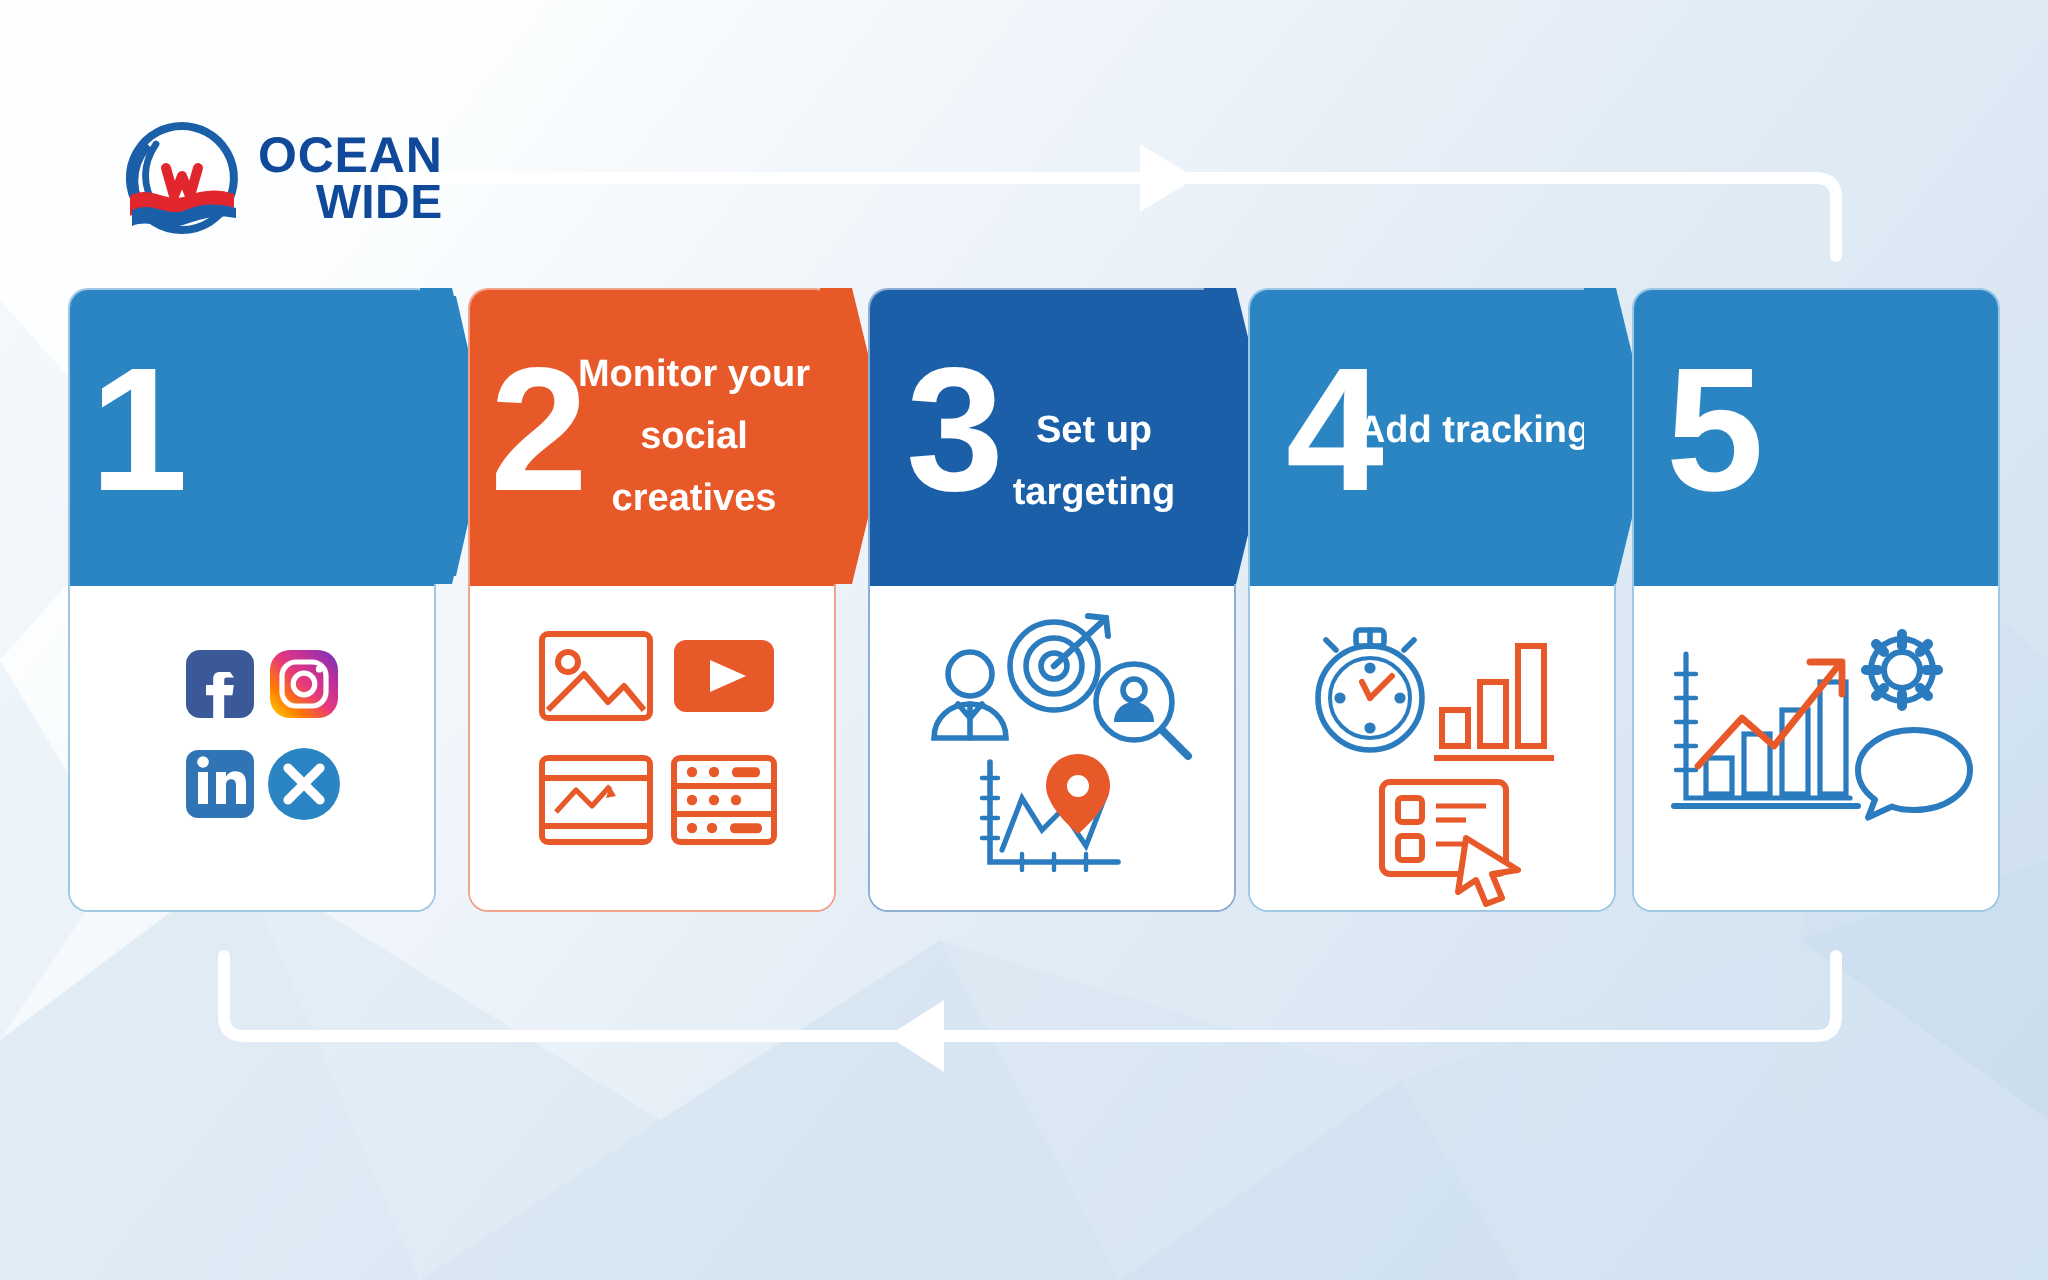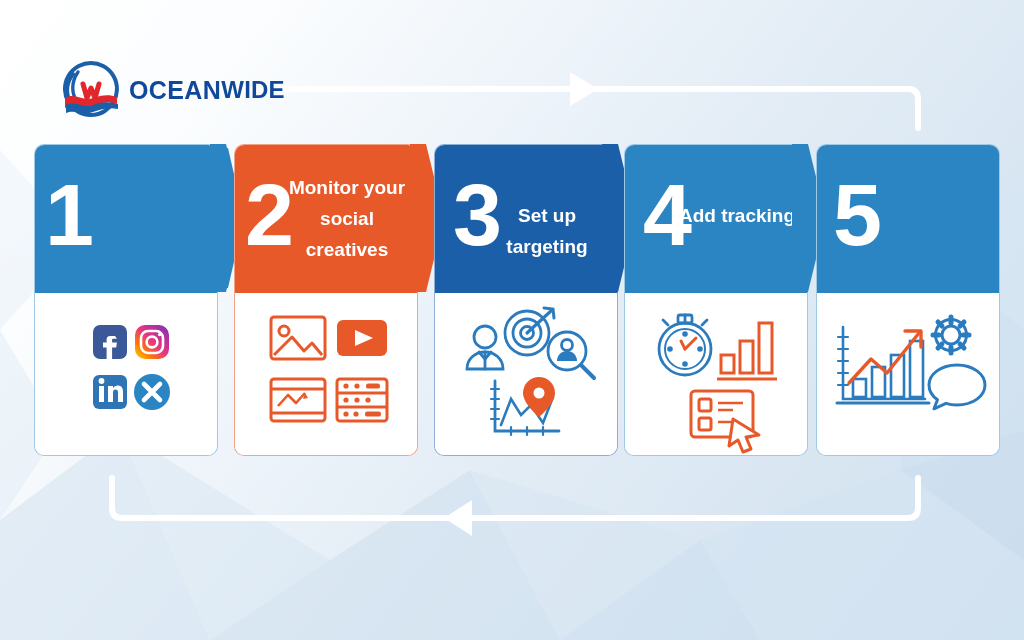--- a/index.html
+++ b/index.html
@@ -45,23 +45,24 @@
     top: 58px;
     width: 210px;
     height: 62px;
     display: flex;
     align-items: center;
     gap: 9px;
   }
   .logo-mark { width: 58px; height: 58px; flex: 0 0 58px; }
   .logo-type {
     display: flex;
-    flex-direction: row;
+    flex-direction: column;
     line-height: 0.98;
     padding-top: 2px;
+    text-align: right;
   }
   .logo-type .l1, .logo-type .l2 {
     font-family: "Liberation Sans", sans-serif;
     font-weight: bold;
     color: #10499a;
     font-size: 25px;
     letter-spacing: 0.4px;
   }
   .logo-type .l2 { font-size: 24px; letter-spacing: 0.2px; }
 

